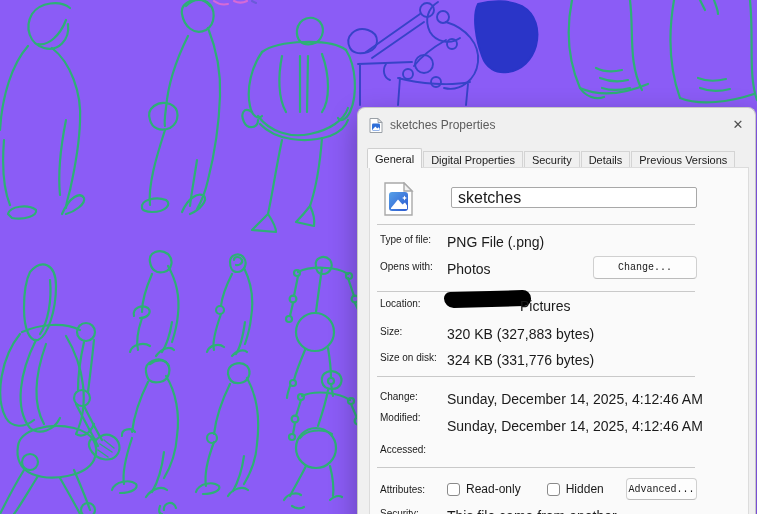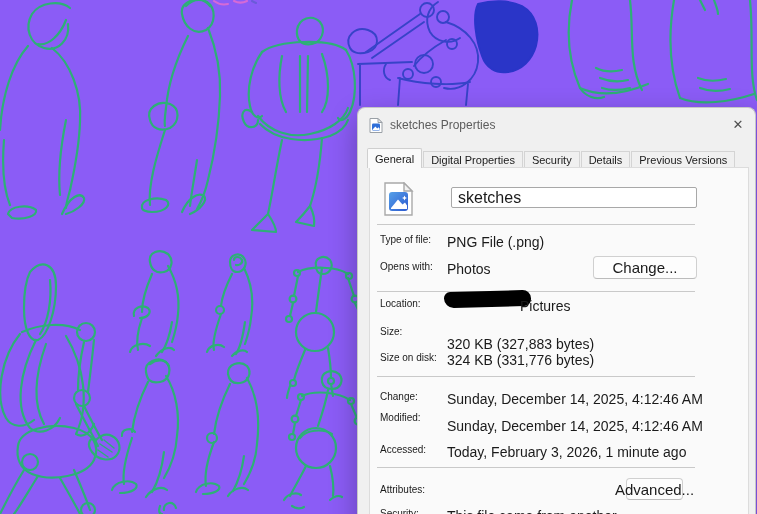--- a/index.html
+++ b/index.html
@@ -31,24 +31,24 @@
   .lbl{position:absolute;left:10px;font-size:10px;color:#1a1a1a;white-space:nowrap;}
   .val{position:absolute;left:77px;font-size:14px;color:#1a1a1a;white-space:nowrap;}
   .sep{position:absolute;left:7px;width:318px;height:1px;background:#c9c9c9;}
 
   .file-icon{position:absolute;left:12px;top:14px;width:33px;height:34px;}
   .name-input{position:absolute;left:81px;top:19px;width:246px;height:21px;box-sizing:border-box;
         border:1px solid #a8a8a8;border-radius:2px;background:#ffffff;font-family:"Liberation Sans",sans-serif;
         font-size:16px;color:#1a1a1a;padding:0 6px;outline:none;}
 
   .win-btn{position:absolute;box-sizing:border-box;background:#fdfdfd;border:1px solid #d0d0d0;
-        border-bottom-color:#bcbcbc;border-radius:4px;font-family:Liberation Sans, sans-serif;
-        font-size:15px;color:#1a1a1a;display:flex;align-items:center;justify-content:center;cursor:default;}
+        border-bottom-color:#bcbcbc;border-radius:4px;font-family:Liberation Mono, monospace;
+        font-size:10px;color:#1a1a1a;display:flex;align-items:center;justify-content:center;cursor:default;}
   .btn-change{left:223px;top:88px;width:104px;height:23px;}
-  .btn-advanced{left:256px;top:310px;width:57px;height:22px;}
+  .btn-advanced{left:256px;top:310px;width:71px;height:22px;}
 
   .redaction{position:absolute;left:74px;top:123px;width:87px;height:16px;background:#000;
         border-radius:9px 12px 10px 14px;transform:rotate(-1.5deg);}
   .loc-suffix{left:150px;}
 
   .chk-row{position:absolute;top:314px;left:77px;display:flex;align-items:center;gap:6px;font-size:12px;color:#1a1a1a;}
   .chk{width:13px;height:13px;border:1px solid #8a8a8a;border-radius:3px;background:#fff;box-sizing:border-box;}
   .chk-gap{width:14px;}
 </style>
 </head>
@@ -274,39 +274,45 @@
       <span class="val" style="top:93px">Photos</span>
       <div class="win-btn btn-change">Change...</div>
 
       <div class="sep" style="top:123px"></div>
 
       <span class="lbl" style="top:130px">Location:</span>
       <div class="redaction"></div>
       <span class="val loc-suffix" style="top:130px">Pictures</span>
 
       <span class="lbl" style="top:158px">Size:</span>
-      <span class="val" style="top:168px">320 KB (327,883 bytes)</span>
+      <span class="val" style="top:158px">320 KB (327,883 bytes)</span>
 
       <span class="lbl" style="top:184px">Size on disk:</span>
       <span class="val" style="top:184px">324 KB (331,776 bytes)</span>
 
       <div class="sep" style="top:208px"></div>
 
       <span class="lbl" style="top:223px">Change:</span>
       <span class="val" style="top:223px">Sunday, December 14, 2025, 4:12:46 AM</span>
 
       <span class="lbl" style="top:244px">Modified:</span>
       <span class="val" style="top:250px">Sunday, December 14, 2025, 4:12:46 AM</span>
 
       <span class="lbl" style="top:276px">Accessed:</span>
-      <span class="val" style="top:276px">Today, February 3, 2026, 1 minute ago</span>
 
       <div class="sep" style="top:299px"></div>
 
       <span class="lbl" style="top:316px">Attributes:</span>
+      <div class="chk-row">
+        <span class="chk"></span>
+        <span>Read-only</span>
+        <span class="chk-gap"></span>
+        <span class="chk"></span>
+        <span>Hidden</span>
+      </div>
       <div class="win-btn btn-advanced">Advanced...</div>
 
       <span class="lbl" style="top:340px">Security:</span>
       <span class="val" style="top:340px">This file came from another</span>
 
     </div>
   </div>
 </div>
 
 </body></html>

